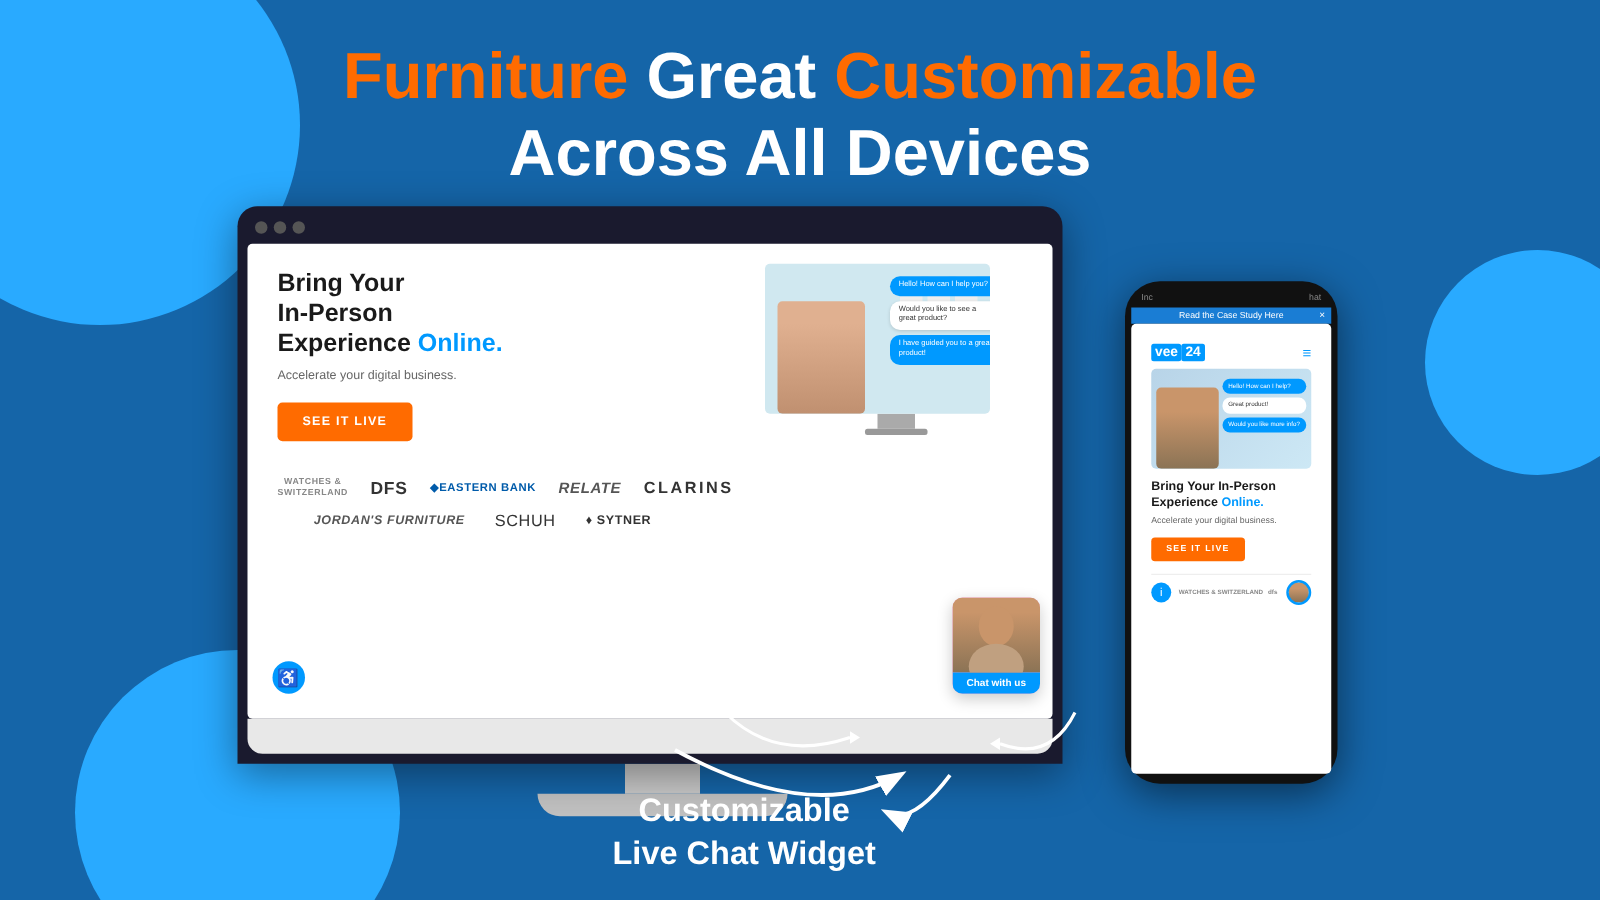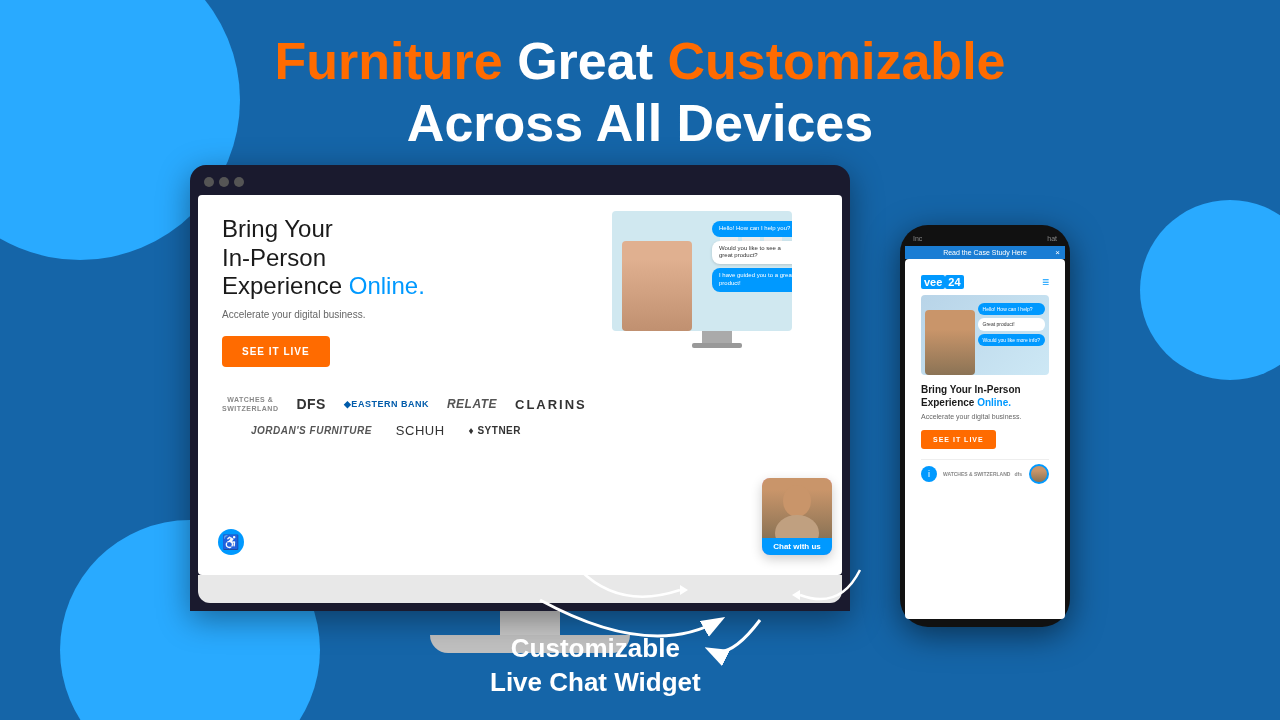--- a/index.html
+++ b/index.html
@@ -112,22 +112,22 @@
       position: relative;
     }
 
     
     .site-content {
       padding: 20px 24px;
       height: 100%;
       position: relative;
     }
     .site-headline {
-      font-size: 24px;
-      font-weight: 400;
+      font-size: 20px;
+      font-weight: 700;
       color: #1a1a1a;
       line-height: 1.2;
       max-width: 220px;
     }
     .site-headline .online-word {
       color: #0099ff;
     }
     .site-sub {
       font-size: 10px;
       color: #666;

